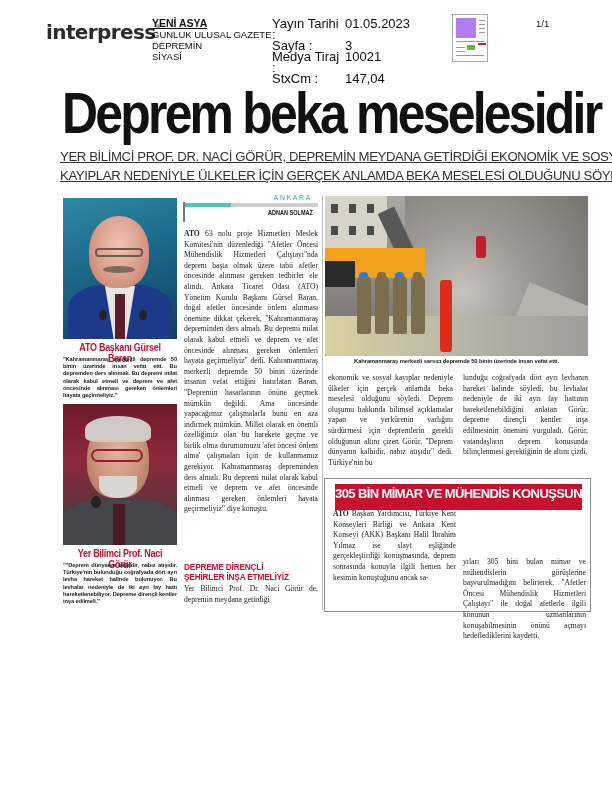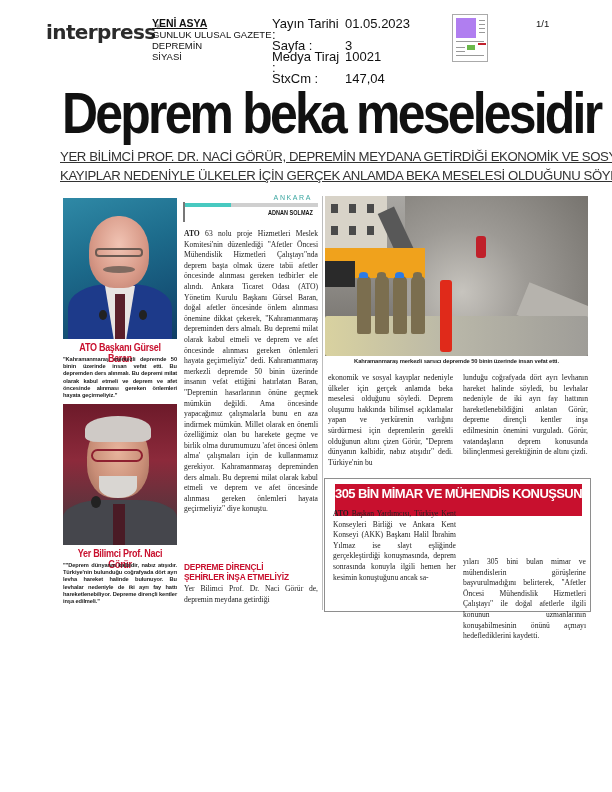--- a/index.html
+++ b/index.html
@@ -78,21 +78,21 @@
   .scene .slab { position: absolute; left: 195px; top: 100px; width: 80px; height: 35px; background: #b6b3ad; transform: rotate(22deg); }
   .scene .soldier { position: absolute; width: 14px; height: 58px; background: #7b6e4f; border-radius: 5px 5px 2px 2px; top: 80px; }
   .scene .helmet { position: absolute; width: 9px; height: 6px; border-radius: 50% 50% 0 0; top: 76px; }
   .scene .redpost { position: absolute; left: 115px; top: 84px; width: 12px; height: 72px; background: #e02a1a; border-radius: 3px; }
   .scene .redperson { position: absolute; left: 151px; top: 40px; width: 10px; height: 22px; background: #c0202a; border-radius: 3px; }
   .scene .debris { position: absolute; border-radius: 2px; }
   .scene-caption { position: absolute; left: 325px; top: 358px; width: 263px; text-align: center; font-family: "Liberation Sans", sans-serif; font-weight: bold; font-size: 5.8px; color: #222; letter-spacing: -0.1px; }
 
   
   .box { position: absolute; left: 324px; top: 478px; width: 267px; height: 134px; border: 1px solid #8e8e8e; }
-  .box-title { position: absolute; left: 335px; top: 484px; width: 247px; height: 32px; background: #c8102e; color: #fff; font-family: "Liberation Sans", sans-serif; font-weight: bold; font-size: 13px; line-height: 20px; text-align: center; letter-spacing: -0.6px; white-space: nowrap; }
+  .box-title { position: absolute; left: 335px; top: 484px; width: 247px; height: 26px; background: #c8102e; color: #fff; font-family: "Liberation Sans", sans-serif; font-weight: bold; font-size: 13px; line-height: 20px; text-align: center; letter-spacing: -0.6px; white-space: nowrap; }
   .col-d { left: 333px; top: 509px; width: 123px; }
   .col-e { left: 463px; top: 509px; width: 123px; margin-top: 48px; }
 </style>
 </head>
 <body>
 
 <div>
   <div class="logo"><span>interpress</span><sup>®</sup></div>
 
   <div class="meta-left">

